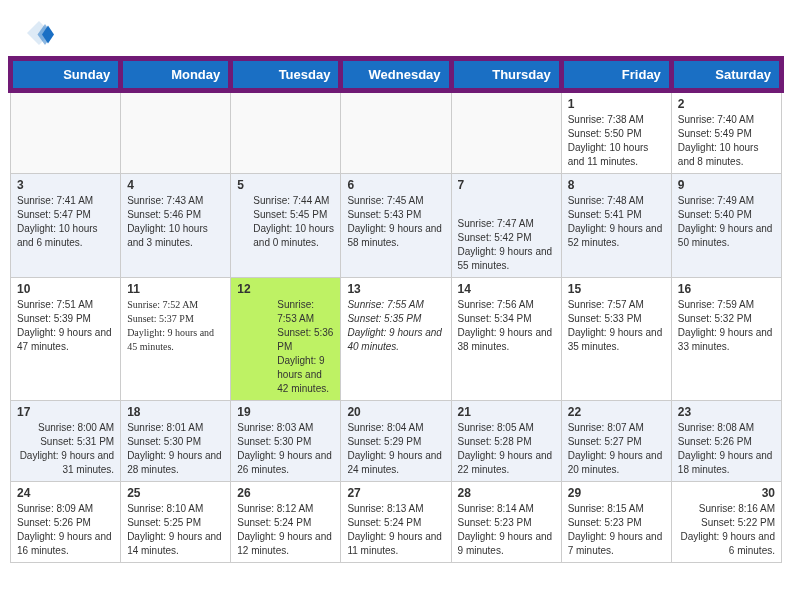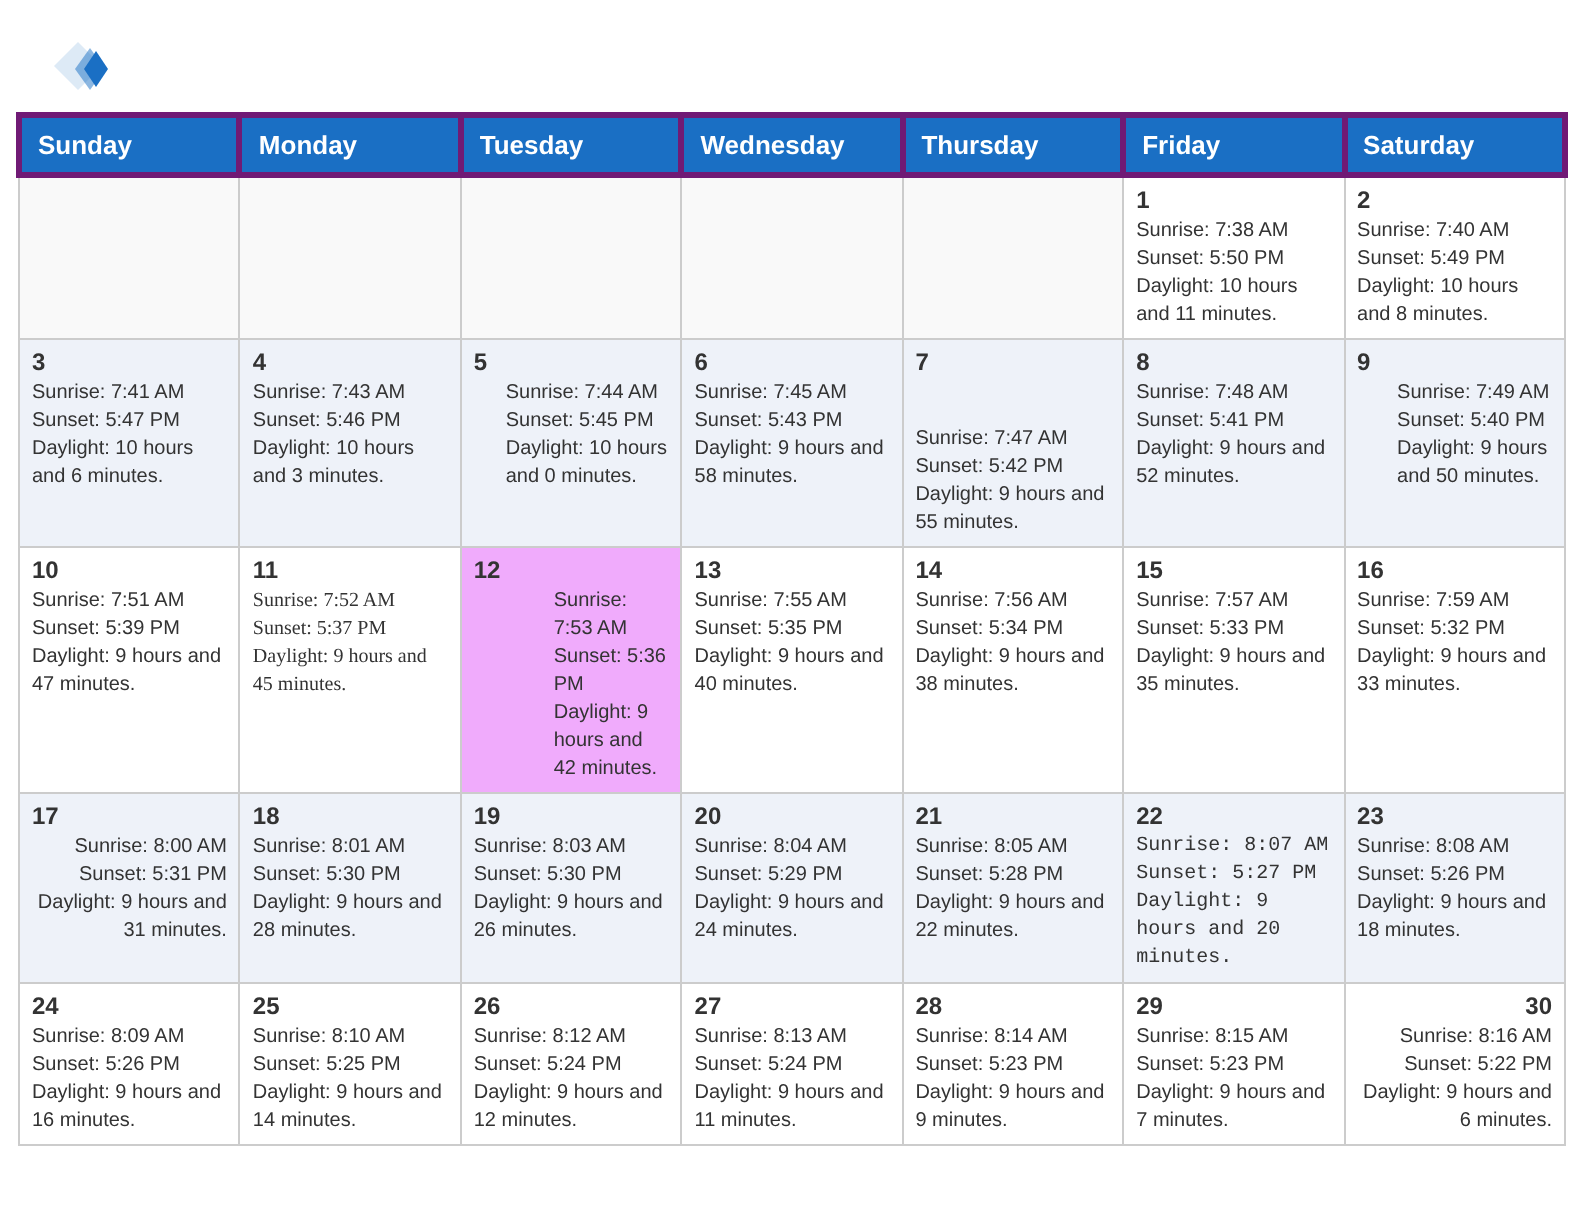--- a/index.html
+++ b/index.html
@@ -55,22 +55,22 @@
       width: calc(100% - 16px);
       margin: 0 8px;
       border-collapse: collapse;
     }
     .cal-table th {
       background: #1a6fc4;
       color: #fff;
       font-size: 13px;
       font-weight: bold;
       padding: 6px 8px;
-      text-align: left;
-      border: 3px solid #701a75;
+      text-align: right;
+      border: 5px solid #701a75;
     }
     .cal-table td {
       vertical-align: top;
       width: 14.28%;
       border: 1px solid #ccc;
       padding: 4px 6px;
       font-size: 10.5px;
       color: #333;
       min-height: 80px;
       height: 80px;
@@ -182,47 +182,47 @@
 Daylight: 9 hours and 55 minutes.</div>
         </td>
         <td style="background: rgb(238, 242, 249);">
           <span class="day-number">8</span>
           <div class="day-info" style="white-space: pre-line;">Sunrise: 7:48 AM
 Sunset: 5:41 PM
 Daylight: 9 hours and 52 minutes.</div>
         </td>
         <td style="background: rgb(238, 242, 249);">
           <span class="day-number">9</span>
-          <div class="day-info" style="white-space: pre-line; margin-left: 20px;">Sunrise: 7:49 AM
+          <div class="day-info" style="white-space: pre-line;">Sunrise: 7:49 AM
 Sunset: 5:40 PM
 Daylight: 9 hours and 50 minutes.</div>
         </td>
       </tr>
       <tr>
         <td style="background: rgb(255, 255, 255);">
           <span class="day-number">10</span>
           <div class="day-info" style="white-space: pre-line;">Sunrise: 7:51 AM
 Sunset: 5:39 PM
 Daylight: 9 hours and 47 minutes.</div>
         </td>
         <td style="background: rgb(255, 255, 255);">
           <span class="day-number">11</span>
           <div class="day-info" style="white-space: pre-line; font-family: Liberation Serif, serif;">Sunrise: 7:52 AM
 Sunset: 5:37 PM
 Daylight: 9 hours and 45 minutes.</div>
         </td>
-        <td style="background: #f0abfc;">
+        <td style="background: #bef264;">
           <span class="day-number">12</span>
           <div class="day-info" style="white-space: pre-line; margin-left: 40px;">Sunrise: 7:53 AM
 Sunset: 5:36 PM
 Daylight: 9 hours and 42 minutes.</div>
         </td>
         <td style="background: rgb(255, 255, 255);">
           <span class="day-number">13</span>
-          <div class="day-info" style="white-space: pre-line;">Sunrise: 7:55 AM
+          <div class="day-info" style="white-space: pre-line; font-style: italic;">Sunrise: 7:55 AM
 Sunset: 5:35 PM
 Daylight: 9 hours and 40 minutes.</div>
         </td>
         <td style="background: rgb(255, 255, 255);">
           <span class="day-number">14</span>
           <div class="day-info" style="white-space: pre-line;">Sunrise: 7:56 AM
 Sunset: 5:34 PM
 Daylight: 9 hours and 38 minutes.</div>
         </td>
         <td style="background: rgb(255, 255, 255);">
@@ -264,21 +264,21 @@
 Daylight: 9 hours and 24 minutes.</div>
         </td>
         <td style="background: rgb(238, 242, 249);">
           <span class="day-number">21</span>
           <div class="day-info" style="white-space: pre-line;">Sunrise: 8:05 AM
 Sunset: 5:28 PM
 Daylight: 9 hours and 22 minutes.</div>
         </td>
         <td style="background: rgb(238, 242, 249);">
           <span class="day-number">22</span>
-          <div class="day-info" style="white-space: pre-line; font-family: Liberation Mono, monospace;">Sunrise: 8:07 AM
+          <div class="day-info" style="white-space: pre-line;">Sunrise: 8:07 AM
 Sunset: 5:27 PM
 Daylight: 9 hours and 20 minutes.</div>
         </td>
         <td style="background: rgb(238, 242, 249);">
           <span class="day-number">23</span>
           <div class="day-info" style="white-space: pre-line;">Sunrise: 8:08 AM
 Sunset: 5:26 PM
 Daylight: 9 hours and 18 minutes.</div>
         </td>
       </tr>

